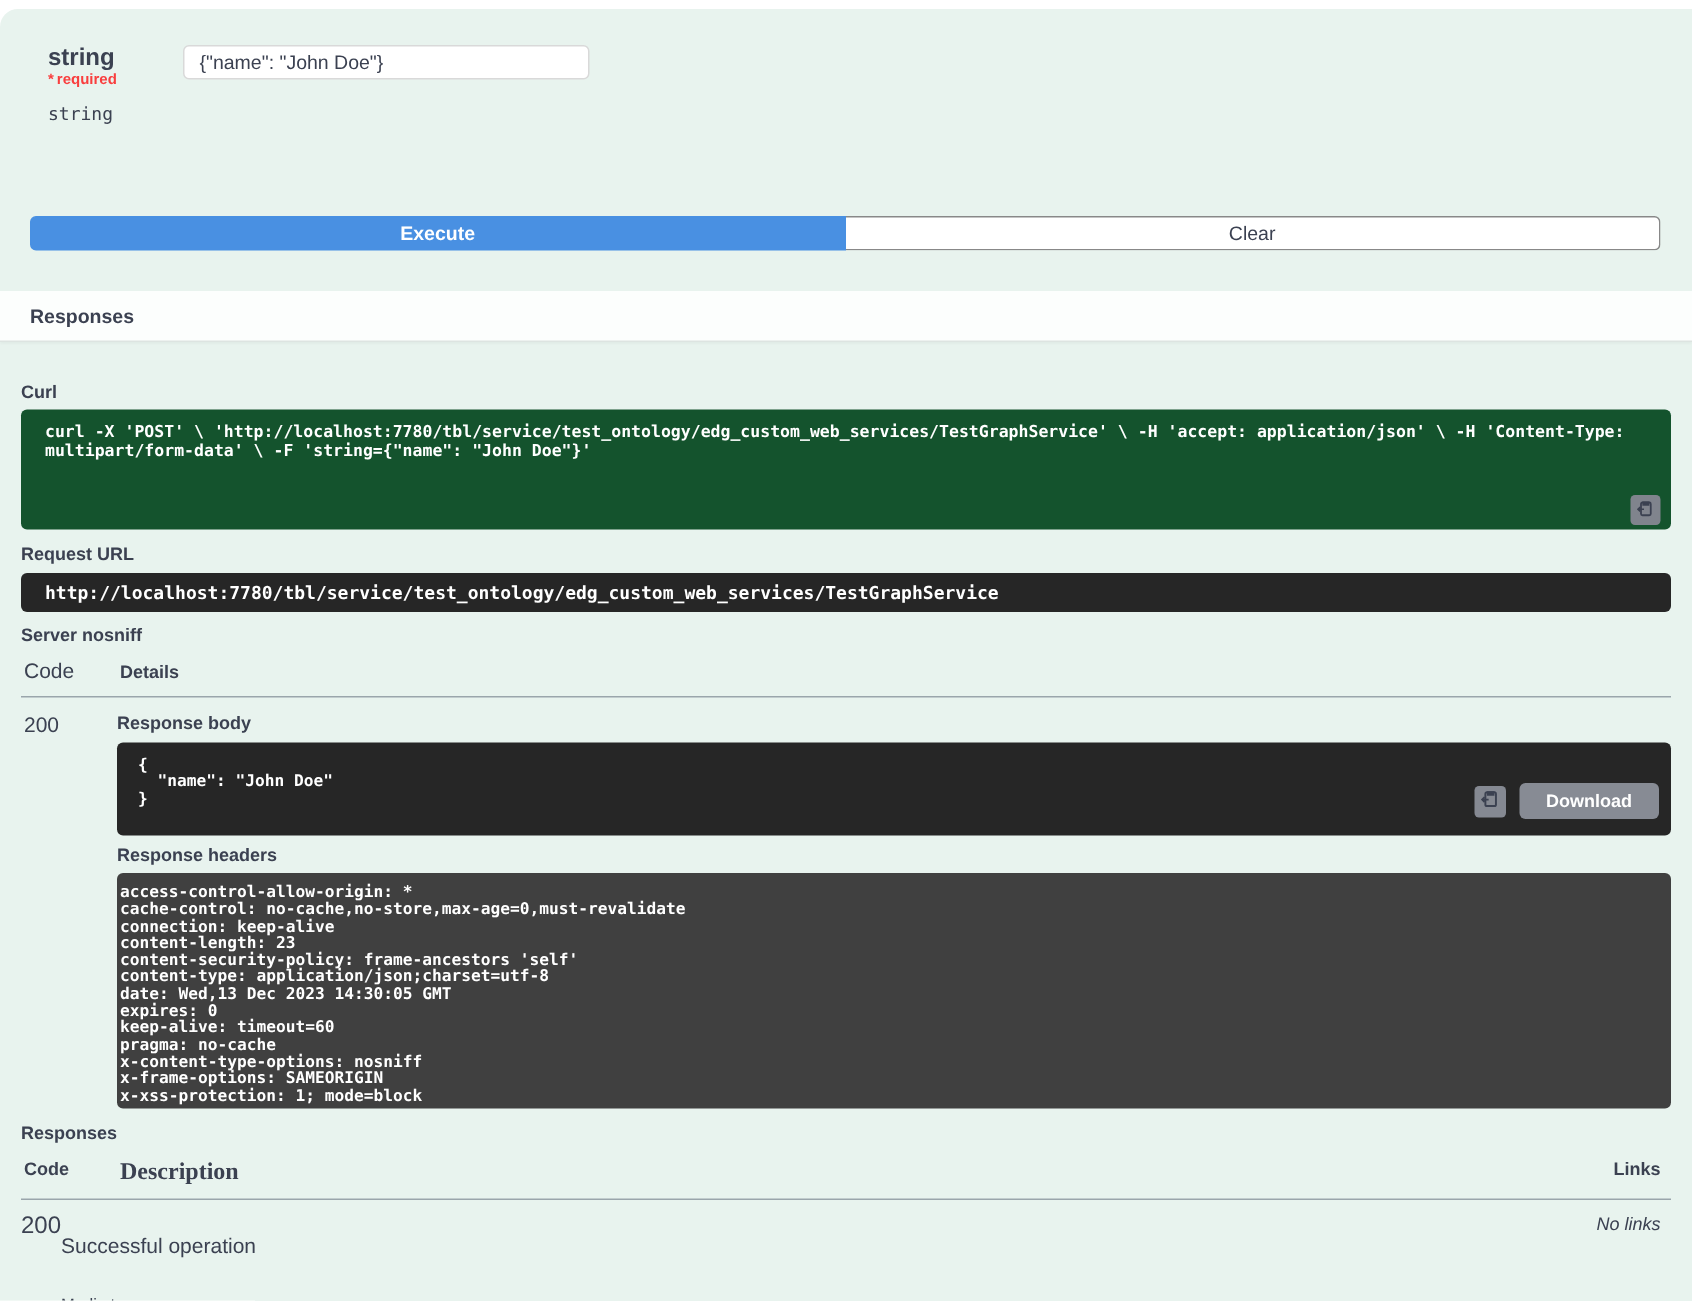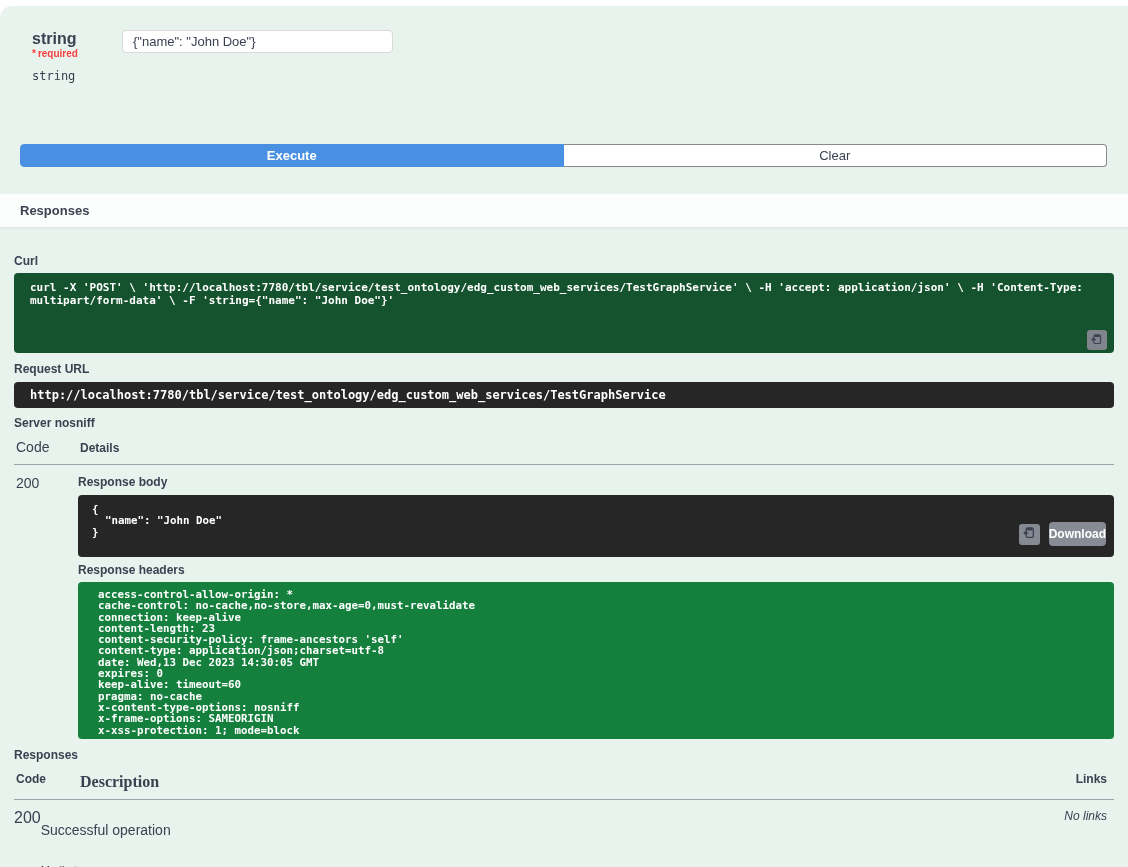--- a/index.html
+++ b/index.html
@@ -65,26 +65,26 @@
 
   .lbl-respbody { margin-top:0px; }
   .respbody-block { position:relative; margin-top:6px; height:62px; background:#262626;
     border-radius:4px; padding:9px 14px; }
   .respbody-block pre, .respheaders-block pre { font-family:"DejaVu Sans Mono", monospace;
     font-weight:bold; font-size:10.8px; line-height:11.3px; color:#fff; white-space:pre-wrap; }
   .respbody-controls { position:absolute; right:8px; bottom:11px; display:flex; align-items:center; gap:9px; }
   .copy-btn2 { width:21px; height:21px; background:#858992; border:none; border-radius:3px;
     display:flex; align-items:center; justify-content:center; cursor:pointer; }
   .btn-download { height:24px; background:#878b94; color:#fff; border:none; border-radius:4px;
-    font-size:12px; font-weight:bold; padding:0 0; cursor:pointer;
+    font-size:12px; font-weight:bold; padding:0 18px; cursor:pointer;
     font-family:"Liberation Sans", sans-serif; }
 
   .lbl-respheaders { margin-top:6px; }
-  .respheaders-block { margin-top:5px; height:157px; background:#15803d; border-radius:4px;
-    padding:7px 20px; }
+  .respheaders-block { margin-top:5px; height:157px; background:#404040; border-radius:4px;
+    padding:7px 2px; }
 
   .lbl-responses2 { margin-top:9px; }
   .tbl-head2 { display:flex; margin-top:10px; padding:0 7px 8px 2px;
     border-bottom:1px solid #9aa5ab; }
   .col-desc { flex:1; font-size:16px; font-weight:600; padding-top:1px;font-family:Liberation Serif, serif; }
   .col-links { font-size:12px; font-weight:bold; text-align:right; }
   .row2 { display:flex; padding-top:9px; }
   .row2 .desc-cell { flex:1; }
   .desc-text { margin-top:13px; font-size:14px; color:#3b4151; }
   .links-cell { font-size:12px; font-style:italic; text-align:right; padding-right:7px; color:#3b4151; }

